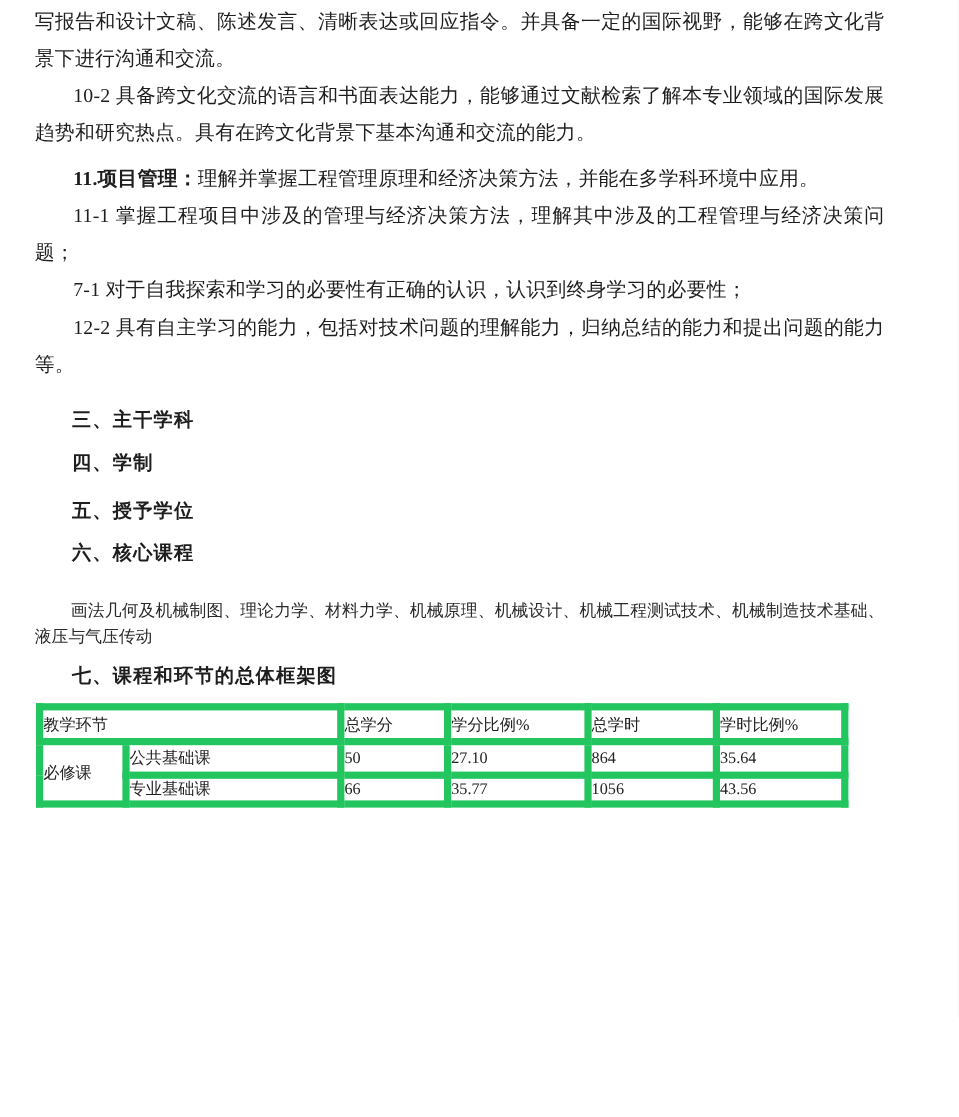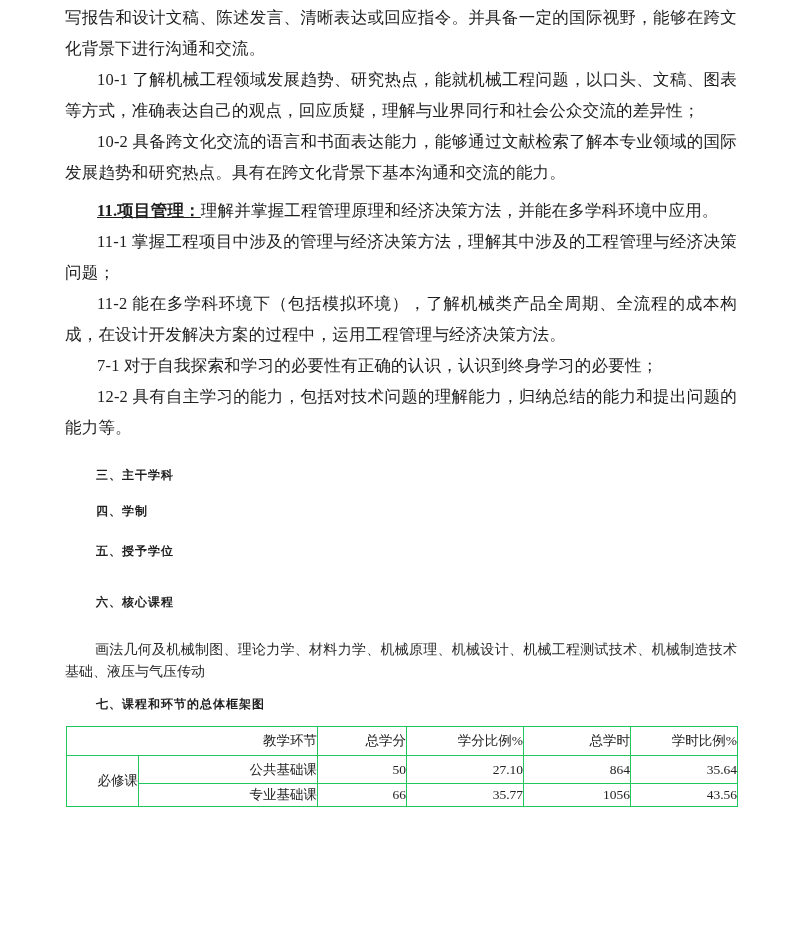--- a/index.html
+++ b/index.html
@@ -4,83 +4,81 @@
 <style>
   html,body{margin:0;padding:0;background:#e9e9e9;}
   .page{
     position:relative;
     width:799px;height:931px;
     background:#ffffff;
     overflow:hidden;
     color:#1e1e1e;
     font-family:"Liberation Serif","DejaVu Serif",serif;
   }
-  .flow{padding:2px 62px 0 65px;}
+  .flow{padding:2px 62px 0 29px;}
   p.body{
     font-size:16.5px;
     line-height:31px;
     margin:0;
     text-align:justify;
     letter-spacing:0.2px;
   }
   p.body.indent{text-indent:32px;}
   p.body.gap{margin-top:7px;}
-  .lead{font-weight:bold;text-decoration:underline;}
+  .lead{font-weight:bold;}
   h3.sec-h{
-    font-family:Liberation Sans, sans-serif;
+    font-family:Liberation Mono, monospace;
     font-weight:700;
-    font-size:12px;
+    font-size:16px;
     line-height:22px;
     margin:14px 0 0 31px;
     letter-spacing:1px;
   }
   p.sec-b{
     font-size:14px;
     line-height:22px;
     margin:7px 0 0 0;
     text-indent:30px;
     text-align:justify;
     color:#2a2a2a;
   }
   
   h3.m21{margin-top:21px;} h3.m14{margin-top:14px;} h3.m12{margin-top:18px;}
-  h3.m13{margin-top:29px;} h3.m10{margin-top:10px;}
+  h3.m13{margin-top:13px;} h3.m10{margin-top:10px;}
   p.m7{margin-top:7px;} p.m11{margin-top:11px;} p.m10{margin-top:26px;}
   table.frame{
     border-collapse:collapse;
     table-layout:fixed;
     margin:11px 0 0 1px;
     width:672px;
     font-size:13.5px;
     color:#222;
   }
   table.frame td,table.frame th{
-    border:1px solid #22c55e;
-    text-align:right;
+    border:6px solid #22c55e;
+    text-align:left;
     vertical-align:middle;
     font-weight:normal;
     padding:0;
     overflow:hidden;
     white-space:nowrap;
   }
   tr.h-row{height:29px;}
   tr.r1{height:28px;}
   tr.r2{height:23px;}
 </style>
 </head>
 <body>
 
 <div class="page">
   <div class="flow" id="flow">
       <p class="body">写报告和设计文稿、陈述发言、清晰表达或回应指令。并具备一定的国际视野，能够在跨文化背景下进行沟通和交流。</p>
-      <p class="body indent">10-1 了解机械工程领域发展趋势、研究热点，能就机械工程问题，以口头、文稿、图表等方式，准确表达自己的观点，回应质疑，理解与业界同行和社会公众交流的差异性；</p>
       <p class="body indent">10-2 具备跨文化交流的语言和书面表达能力，能够通过文献检索了解本专业领域的国际发展趋势和研究热点。具有在跨文化背景下基本沟通和交流的能力。</p>
       <p class="body indent gap"><span class="lead">11.项目管理：</span><span>理解并掌握工程管理原理和经济决策方法，并能在多学科环境中应用。</span></p>
       <p class="body indent">11-1 掌握工程项目中涉及的管理与经济决策方法，理解其中涉及的工程管理与经济决策问题；</p>
-      <p class="body indent">11-2 能在多学科环境下（包括模拟环境），了解机械类产品全周期、全流程的成本构成，在设计开发解决方案的过程中，运用工程管理与经济决策方法。</p>
       <p class="body indent">7-1 对于自我探索和学习的必要性有正确的认识，认识到终身学习的必要性；</p>
       <p class="body indent">12-2 具有自主学习的能力，包括对技术问题的理解能力，归纳总结的能力和提出问题的能力等。</p>
       <h3 class="sec-h m21">三、主干学科</h3>
       <h3 class="sec-h m14">四、学制</h3>
       <h3 class="sec-h m12">五、授予学位</h3>
       <h3 class="sec-h m13">六、核心课程</h3>
       <p class="sec-b m10">画法几何及机械制图、理论力学、材料力学、机械原理、机械设计、机械工程测试技术、机械制造技术基础、液压与气压传动</p>
       <h3 class="sec-h m10">七、课程和环节的总体框架图</h3>
       <table class="frame">
         <colgroup>

